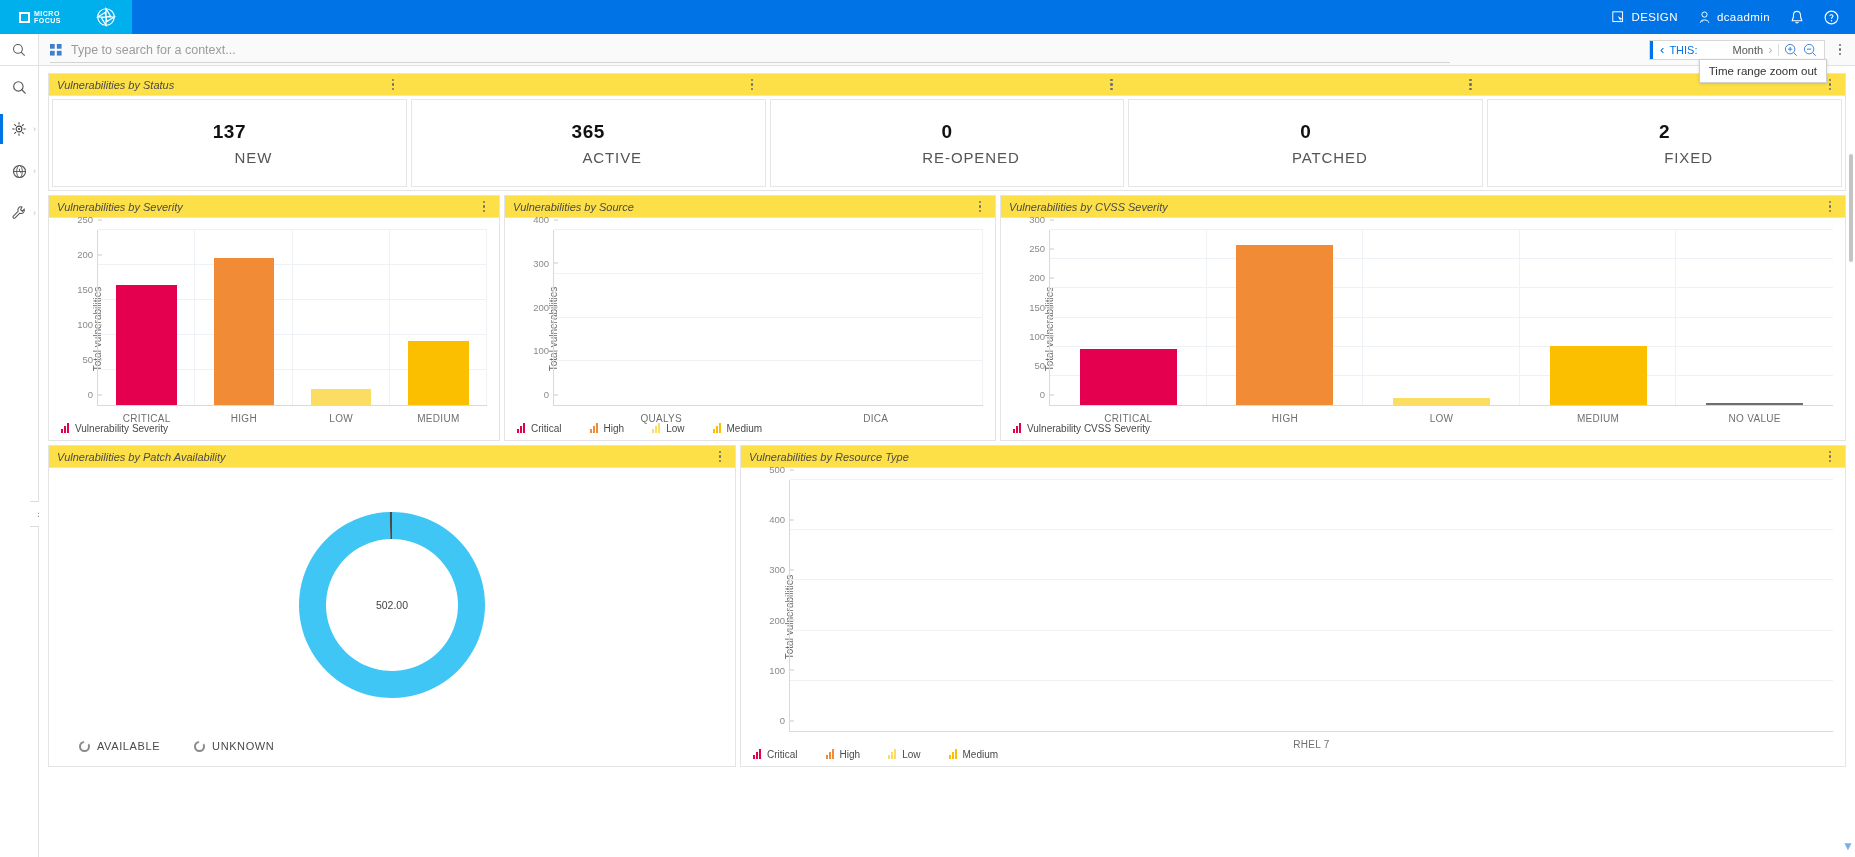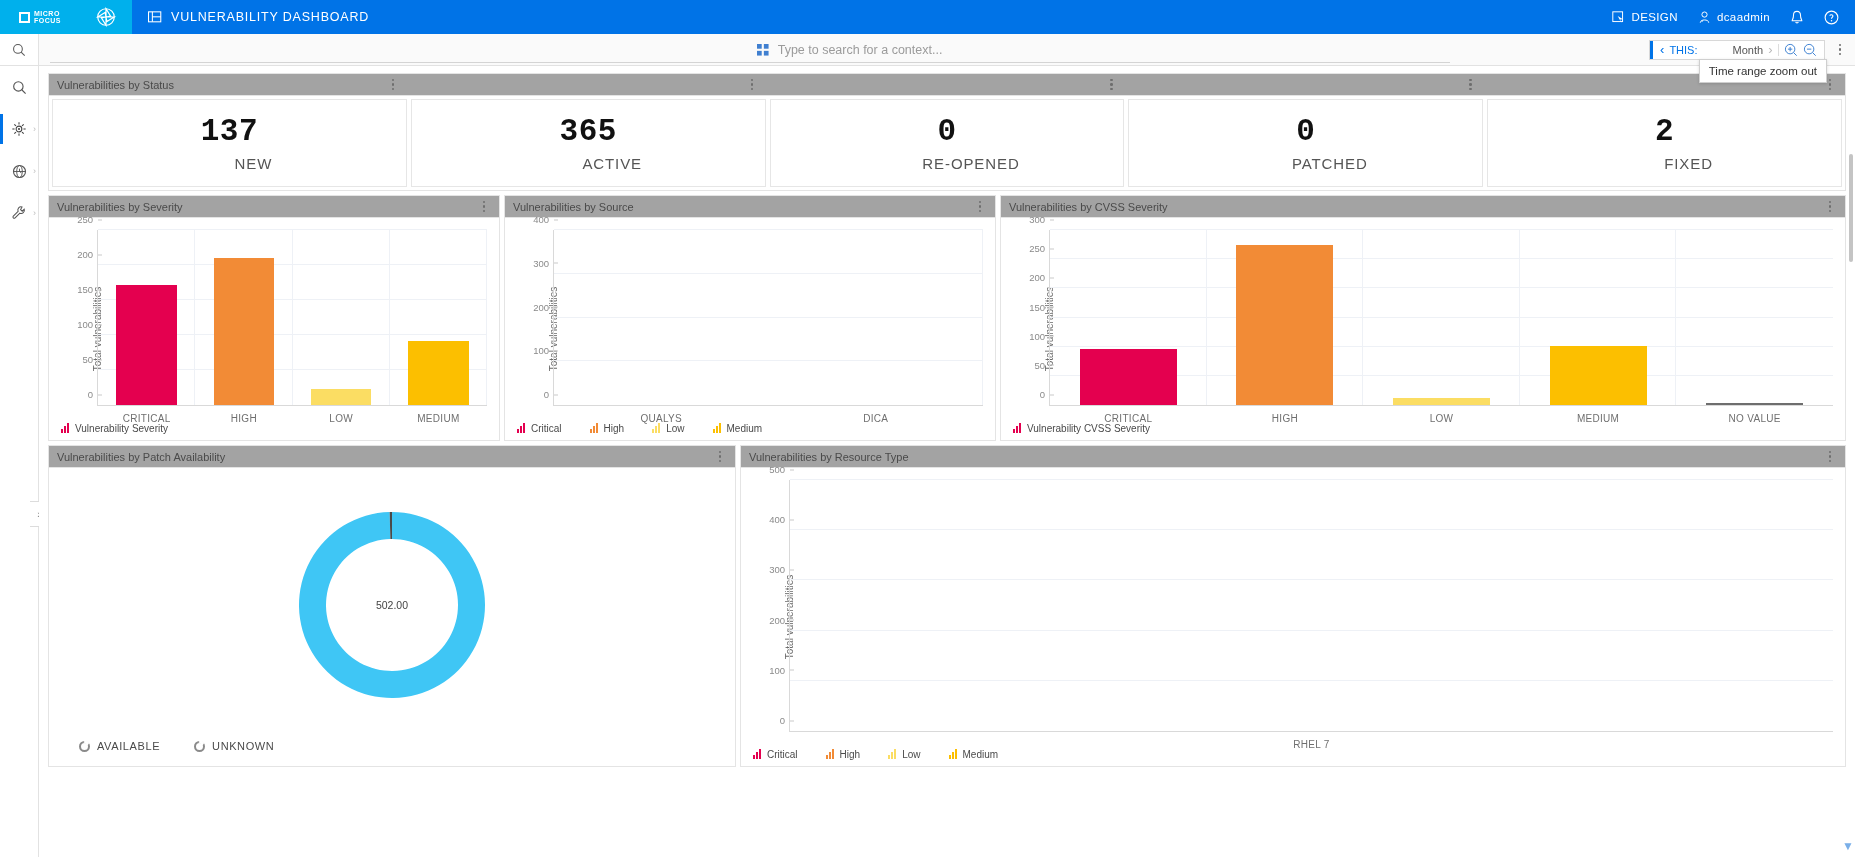--- a/index.html
+++ b/index.html
@@ -19,21 +19,21 @@
   .mf-txt { font-size:7px; line-height:7px; letter-spacing:0.5px; font-weight:bold; }
   .shutter-block { width:52px; background:#00b0ec; display:flex; align-items:center; justify-content:center; }
   .title-block { display:flex; align-items:center; gap:9px; padding-left:16px; }
   .title-block .t { font-size:12.5px; letter-spacing:0.8px; font-weight:500; }
   .topbar-right { margin-left:auto; display:flex; align-items:center; gap:20px; padding-right:16px; }
   .tb-item { display:flex; align-items:center; gap:6px; font-size:11.5px; letter-spacing:0.4px; cursor:pointer; }
 
   
   .searchrow { height:32px; display:flex; align-items:center; background:#fafafa; border-bottom:1px solid #e2e2e2; position:relative; }
   .search-rail { width:39px; height:100%; display:flex; align-items:center; justify-content:center; border-right:1px solid #e2e2e2; background:#fff;}
-  .search-main { flex:1; display:flex; align-items:center; gap:9px; padding-left:11px; height:100%;justify-content:center; }
+  .search-main { flex:1; display:flex; align-items:center; gap:9px; padding-left:11px; height:100%; }
   .search-ph { color:#9b9b9b; font-size:12.5px; }
   .search-underline { position:absolute; left:50px; right:405px; bottom:2px; height:1px; background:#d4d4d4; }
   .timerange { display:flex; align-items:center; height:20px; border:1px solid #d8d8d8; background:#fff; margin-right:8px; }
   .tr-accent { width:3px; align-self:stretch; background:#0073e7; }
   .tr-body { display:flex; align-items:center; gap:5px; padding:0 7px; font-size:11px; }
   .tr-label .a { color:#0073e7; }
   .tr-label .b { color:#555;margin-left:32px; }
   .tr-sep { width:1px; height:12px; background:#ddd; }
   .kebab { display:flex; flex-direction:column; gap:2px; align-items:center; cursor:pointer; padding:0 6px; }
   .kebab i { width:2.5px; height:2.5px; border-radius:50%; background:#6e6e6e; display:block; }
@@ -48,32 +48,32 @@
   .sb-item.active .mark { display:block; }
   .sb-caret { position:absolute; right:2px; color:#bdbdbd; font-size:9px; }
   .sb-expand { position:absolute; left:30px; top:435px; width:19px; height:26px; background:#fff;
                border:1px solid #dcdcdc; border-left:none; display:flex; align-items:center; justify-content:center;
                color:#7a7a7a; font-size:11px; cursor:pointer; }
 
   .canvas { flex:1; background:#ffffff; padding:7px 9px 0 9px; overflow:hidden; position:relative; }
 
   
   .widget { border:1px solid #e4e4e4; background:#fff; display:flex; flex-direction:column; }
-  .whead { height:22px; background:#a3a3a3; border-bottom:1px solid #e4e4e4;
-           display:flex; align-items:center; padding:0 8px; flex-shrink:0; position:relative; }
+  .whead { height:22px; background:#fde047; border-bottom:1px solid #e4e4e4;
+           display:flex; align-items:center; padding:0 8px; flex-shrink:0; position:relative;font-style:italic; }
   .wtitle { font-size:11px; color:#4a4a4a; }
   .whead .kebab { margin-left:auto; flex-direction:column; }
   .wbody { flex:1; position:relative; padding:4px; }
 
   
   .row-kpi { height:118px; display:flex; }
   .kpi-strip { display:flex; flex:1; gap:4px; padding:3px; }
   .kpi { flex:1; border:1px solid #e6e6e6; background:#fff; display:flex; flex-direction:column;
          align-items:center; justify-content:center; gap:6px; }
-  .kpi .num { font-size:31px; font-weight:bold; color:#111; letter-spacing:0.5px;font-family:Liberation Mono, monospace; }
+  .kpi .num { font-size:19px; font-weight:bold; color:#111; letter-spacing:0.5px; }
   .kpi .lab { font-size:15px; color:#555; letter-spacing:0.9px;padding-left:48px; }
   .khead-multi { position:absolute; inset:0; display:flex; pointer-events:none; }
   .khead-cell { flex:1; display:flex; align-items:center; justify-content:flex-end; padding-right:8px; pointer-events:auto; }
 
   
   .row-mid { display:flex; gap:4px; margin-top:4px; height:246px; }
   .row-bot { display:flex; gap:4px; margin-top:4px; height:322px; }
   .w-sev  { width:452px; }
   .w-src  { width:492px; }
   .w-cvss { flex:1; }
@@ -131,28 +131,20 @@
         <div class="mf-txt">FOCUS</div>
       </div>
     </div>
   </div>
   <div class="shutter-block">
     <svg width="22" height="22" viewBox="0 0 24 24" fill="none" stroke="#fff" stroke-width="1.3">
       <circle cx="12" cy="12" r="9"></circle>
       <path d="M12 3 L17 11 L12 12 Z M21 12 L13 17 L12 12 Z M12 21 L7 13 L12 12 Z M3 12 L11 7 L12 12 Z"></path>
     </svg>
   </div>
-  <div class="title-block">
-    <svg width="14" height="12" viewBox="0 0 16 13">
-      <rect x="0.6" y="0.6" width="14" height="11.4" fill="none" stroke="#fff" stroke-width="1.2"></rect>
-      <line x1="5" y1="0.6" x2="5" y2="12" stroke="#fff" stroke-width="1.2"></line>
-      <line x1="5" y1="6.3" x2="14.6" y2="6.3" stroke="#fff" stroke-width="1.2"></line>
-    </svg>
-    <span class="t">VULNERABILITY DASHBOARD</span>
-  </div>
   <div class="topbar-right">
     <div class="tb-item">
       <svg width="13" height="13" viewBox="0 0 16 16">
         <rect x="1" y="1" width="12" height="12" fill="none" stroke="#fff" stroke-width="1.2"></rect>
         <path d="M7 6 L12 15 L10 10.5 L13.5 10 Z" fill="#fff"></path>
       </svg>
       <span>DESIGN</span>
     </div>
     <div class="tb-item">
       <svg width="13" height="14" viewBox="0 0 16 16">

